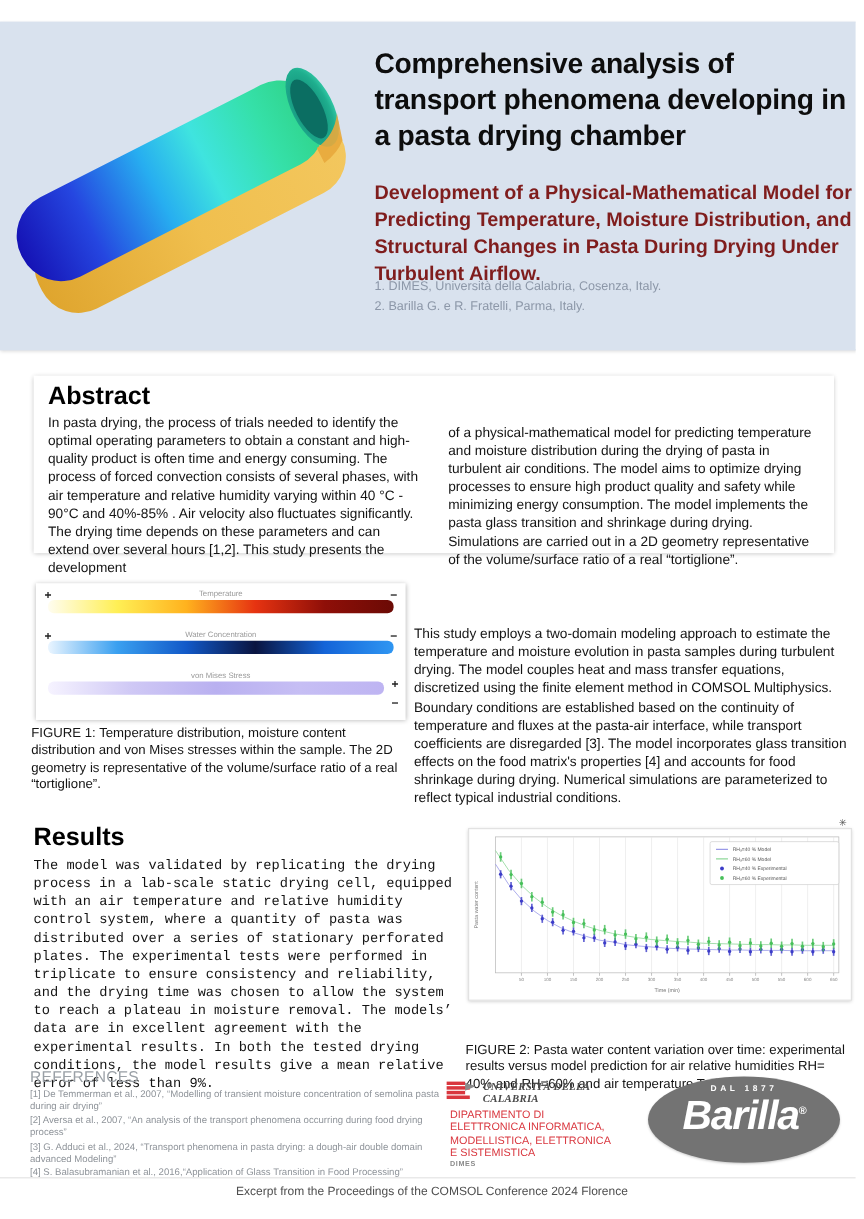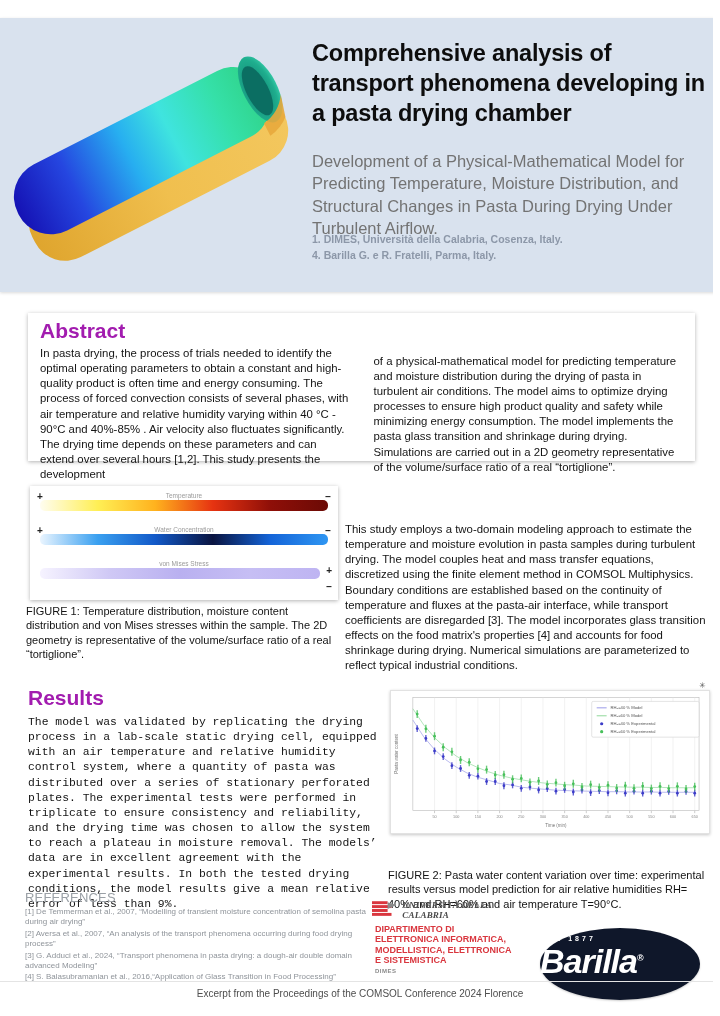--- a/index.html
+++ b/index.html
@@ -3,26 +3,26 @@
 <meta charset="utf-8">
 <style>
   html,body{margin:0;padding:0;}
   body{font-family:"Liberation Sans",sans-serif;background:#fff;}
   .page{position:relative;width:713px;height:1016px;background:#ffffff;overflow:hidden;}
 
   
   .band{position:absolute;left:0;top:18px;width:720px;height:274px;background:#d9e2ee;box-shadow:0 1px 3px rgba(0,0,0,.15);}
   .pasta{position:absolute;left:-4px;top:14px;width:310px;height:282px;}
   .title{position:absolute;left:312px;top:38px;width:398px;font-size:23.5px;font-weight:bold;color:#0d0d0d;line-height:1.28;letter-spacing:-0.2px;}
-  .subtitle{position:absolute;left:312px;top:150px;width:398px;font-size:16.5px;font-weight:400;color:#737373;line-height:1.35;}
+  .subtitle{position:absolute;left:312px;top:150px;width:398px;font-size:16.5px;font-weight:700;color:#7f1d1d;line-height:1.35;}
   .authors{position:absolute;left:312px;top:232px;width:400px;font-size:10.5px;color:#8c97a8;line-height:1.5;}
-  .authors .affil{display:block;font-weight:bold;}
-
-  
-  .h1{font-size:21px;font-weight:bold;color:#a21caf;}
+  .authors .affil{display:block;}
+
+  
+  .h1{font-size:21px;font-weight:bold;color:#000000;}
   .body-text{font-size:11.4px;color:#141414;line-height:1.33;text-align:left;}
 
   
   .abstract-card{position:absolute;left:28px;top:313px;width:667px;height:148px;background:#fff;box-shadow:0 1px 4px rgba(0,0,0,.30);padding:6px 12px;box-sizing:border-box;}
   .abstract-cols{display:flex;gap:24px;margin-top:3px;align-items:center;}
   .abstract-cols .col{width:50%;}
 
   
   .fig1-card{position:absolute;left:30px;top:486px;width:308px;height:114px;background:#fff;box-shadow:0 1px 4px rgba(0,0,0,.30);padding:4px 10px;box-sizing:border-box;}
   .f1-bar{position:relative;height:34px;}
@@ -50,25 +50,25 @@
   
   .refs{position:absolute;left:25px;top:890px;width:348px;}
   .refs-h{font-size:13px;font-weight:normal;color:#9aa0a6;letter-spacing:.2px;}
   .refs-list{margin-top:2px;font-size:8px;color:#8f949a;line-height:1.3;}
   .refs-list .ref{margin-bottom:1px;}
 
   
   .unical{position:absolute;left:372px;top:900px;width:165px;}
   .unical-top{display:flex;align-items:center;gap:5px;font-style:italic;}
   .unical-name{font-family:"Liberation Serif",serif;font-size:9px;font-weight:bold;color:#4a4a4a;letter-spacing:.2px;}
-  .unical-dept{margin-top:4px;margin-left:3px;font-size:9px;font-weight:bold;color:#d9363e;line-height:1.15;}
+  .unical-dept{margin-top:4px;margin-left:3px;font-size:9px;font-weight:normal;color:#d9363e;line-height:1.15;}
   .unical-abbr{margin-top:3px;margin-left:3px;font-size:6px;font-weight:bold;color:#8a8a8a;letter-spacing:.5px;}
 
   
-  .barilla{position:absolute;left:540px;top:928px;width:160px;height:72px;background:#0f172a;border-radius:50%;box-shadow:0 1px 2px rgba(0,0,0,.2);text-align:left;color:#fff;}
+  .barilla{position:absolute;left:540px;top:897px;width:160px;height:72px;background:#737373;border-radius:50%;box-shadow:0 1px 2px rgba(0,0,0,.2);text-align:center;color:#fff;}
   .barilla-top{margin-top:7px;font-size:7px;font-weight:bold;letter-spacing:3px;}
   .barilla-name{font-size:34px;font-weight:bold;font-style:italic;letter-spacing:-1px;line-height:1.0;margin-top:2px;}
   .barilla-reg{font-size:9px;font-style:normal;vertical-align:super;}
 
   
   .footer-rule{position:absolute;left:0;top:981px;width:720px;border-top:1px solid #e4e4e4;}
   .footer{position:absolute;left:0;top:988px;width:720px;text-align:center;font-size:10px;color:#4e4e4e;}
 </style>
 </head>
 <body>
@@ -104,21 +104,21 @@
       <ellipse cx="132" cy="-12" rx="17" ry="36" fill="url(#rim)"></ellipse>
       <ellipse cx="129" cy="-12" rx="11" ry="27" fill="#0b6e62"></ellipse>
       <path d="M120,20 a40,40 0 0 0 28,-18 l-6,22 a40,30 0 0 1 -22,10 z" fill="#e8a93c" opacity="0.9"></path>
     </g>
   </svg>
 
   <div class="title">Comprehensive analysis of transport phenomena developing in a pasta drying chamber</div>
   <div class="subtitle">Development of a Physical-Mathematical Model for Predicting Temperature, Moisture Distribution, and Structural Changes in Pasta During Drying Under Turbulent Airflow.</div>
   <div class="authors">
     <span class="affil">1. DIMES, Università della Calabria, Cosenza, Italy.</span>
-    <span class="affil">4. Barilla G. e R. Fratelli, Parma, Italy.</span>
+    <span class="affil">2. Barilla G. e R. Fratelli, Parma, Italy.</span>
   </div>
 
   <div class="abstract-card">
     <div class="h1">Abstract</div>
     <div class="abstract-cols">
       <div class="col body-text">In pasta drying, the process of trials needed to identify the optimal operating parameters to obtain a constant and high-quality product is often time and energy consuming. The process of forced convection consists of several phases, with air temperature and relative humidity varying within 40 °C - 90°C and 40%-85% . Air velocity also fluctuates significantly. The drying time depends on these parameters and can extend over several hours [1,2]. This study presents the development</div>
       <div class="col body-text">of a physical-mathematical model for predicting temperature and moisture distribution during the drying of pasta in turbulent air conditions. The model aims to optimize drying processes to ensure high product quality and safety while minimizing energy consumption. The model implements the pasta glass transition and shrinkage during drying. Simulations are carried out in a 2D geometry representative of the volume/surface ratio of a real “tortiglione”.</div>
     </div>
   </div>
 

